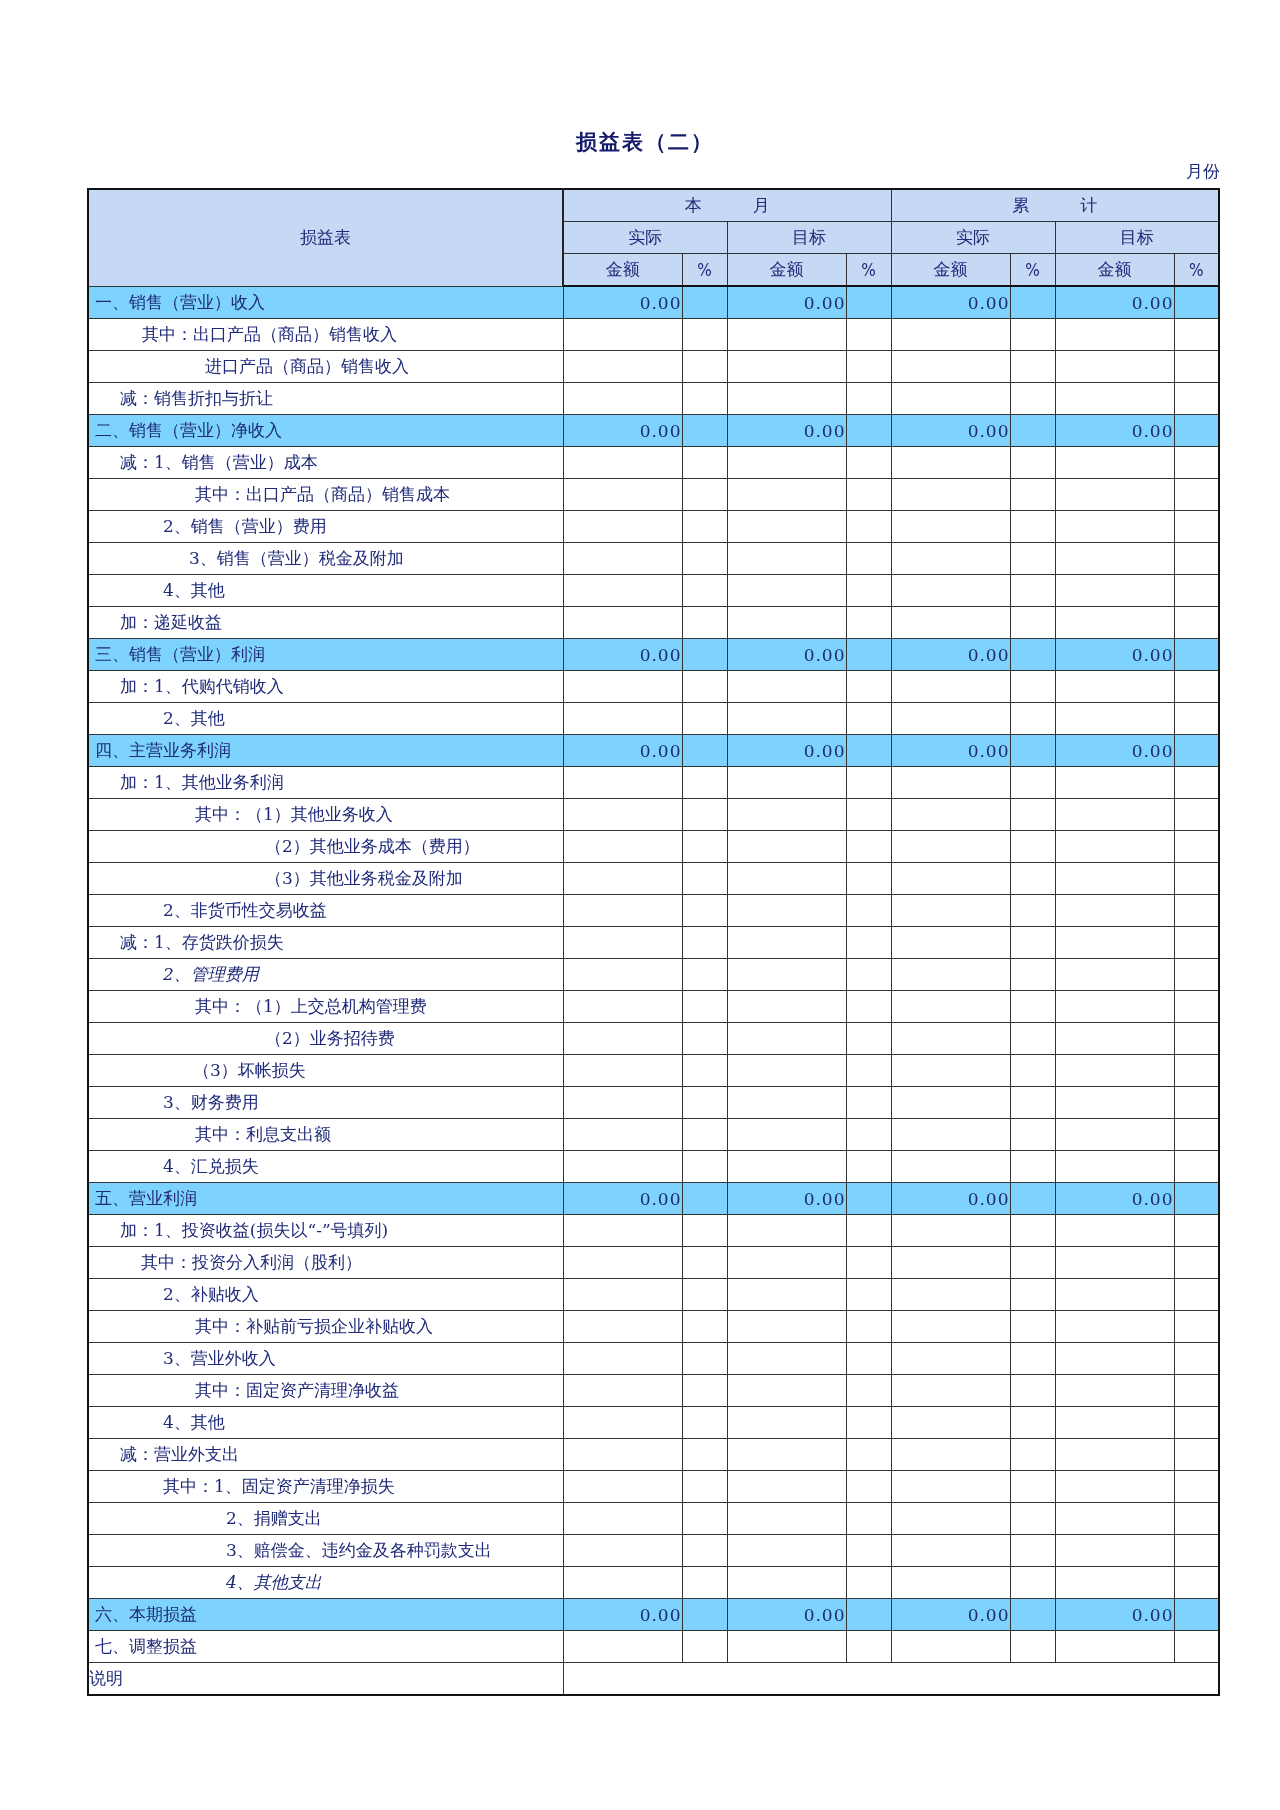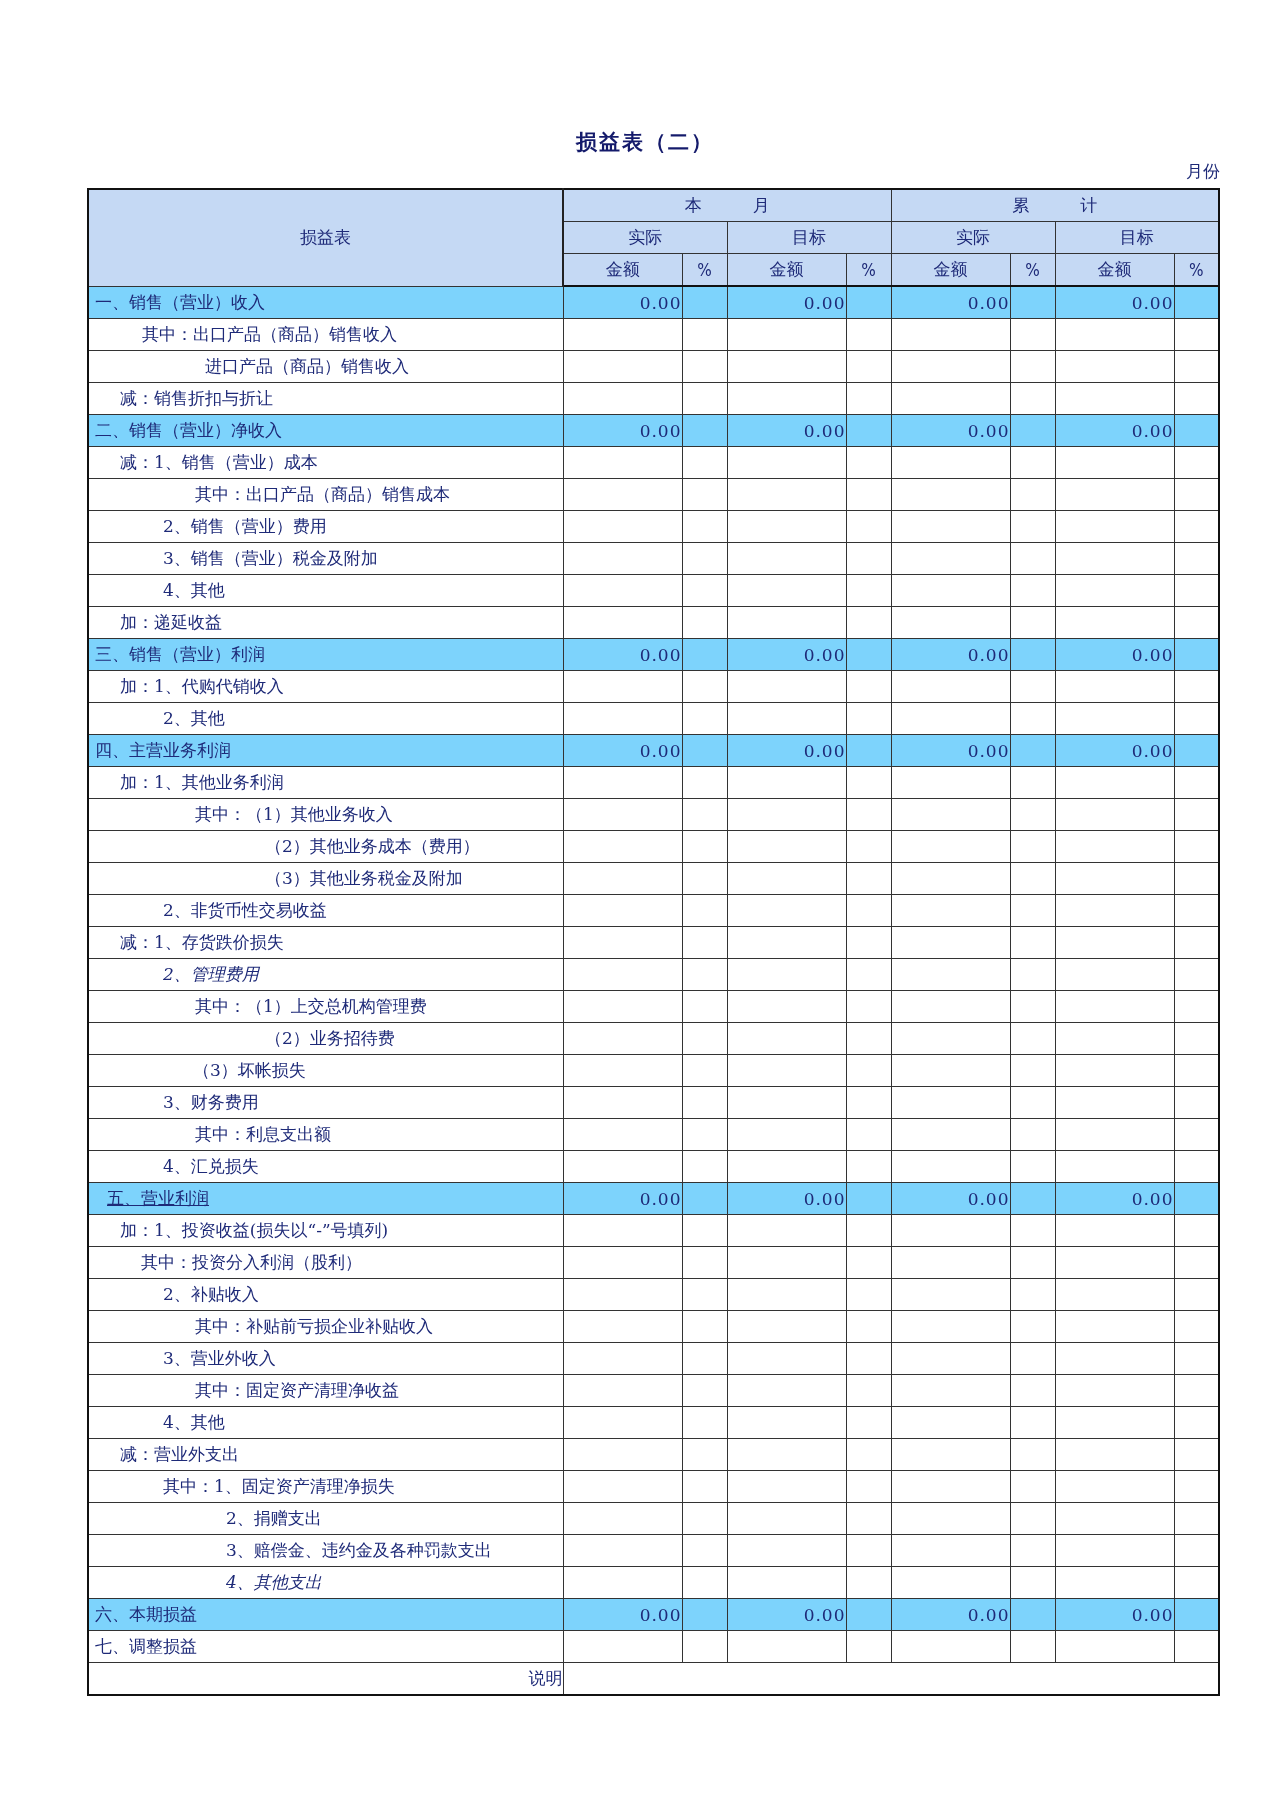--- a/index.html
+++ b/index.html
@@ -11,21 +11,21 @@
   col.c-label { width: 475px; }
   col.c-amt { width: 119px; }
   col.c-pct { width: 45px; }
   thead th { background: #c5d9f4; text-align: center; }
   thead th.h-label { border-right: 2px solid #222; }
   thead tr.hr3 th { border-bottom: 2px solid #111; }
   th.pct { font-size: 14px; font-family: "DejaVu Sans Condensed", "DejaVu Sans", sans-serif; }
   td.label { text-align: left; padding-left: 6px; border-right: 2px solid #222; }
   td.num { text-align: right; padding-right: 3px; font-family: "DejaVu Serif", serif; letter-spacing: 1px; }
   tr.sum td { background: #7dd3fc; }
-  tr.note td.label { text-align: right; padding-left: 0; }
+  tr.note td.label { text-align: left; padding-left: 0; }
 </style>
 </head>
 <body>
 
 <div class="title">损益表（二）</div>
 <div class="month-label">月份</div>
 
 <table class="sheet">
   <colgroup>
     <col class="c-label">
@@ -144,21 +144,21 @@
         <td class="num"></td>
         <td class="num"></td>
         <td class="num"></td>
         <td class="num"></td>
         <td class="num"></td>
         <td class="num"></td>
         <td class="num"></td>
         <td class="num"></td>
       </tr>
       <tr class="">
-        <td class="label" style="padding-left: 74px;">3、销售（营业）税金及附加</td>
+        <td class="label" style="padding-left: 100px;">3、销售（营业）税金及附加</td>
         <td class="num"></td>
         <td class="num"></td>
         <td class="num"></td>
         <td class="num"></td>
         <td class="num"></td>
         <td class="num"></td>
         <td class="num"></td>
         <td class="num"></td>
       </tr>
       <tr class="">
@@ -364,21 +364,21 @@
         <td class="num"></td>
         <td class="num"></td>
         <td class="num"></td>
         <td class="num"></td>
         <td class="num"></td>
         <td class="num"></td>
         <td class="num"></td>
         <td class="num"></td>
       </tr>
       <tr class="sum">
-        <td class="label" style="padding-left: 18px; text-decoration: underline;">五、营业利润</td>
+        <td class="label" style="padding-left: 6px;">五、营业利润</td>
         <td class="num">0.00</td>
         <td class="num"></td>
         <td class="num">0.00</td>
         <td class="num"></td>
         <td class="num">0.00</td>
         <td class="num"></td>
         <td class="num">0.00</td>
         <td class="num"></td>
       </tr>
       <tr class="">

